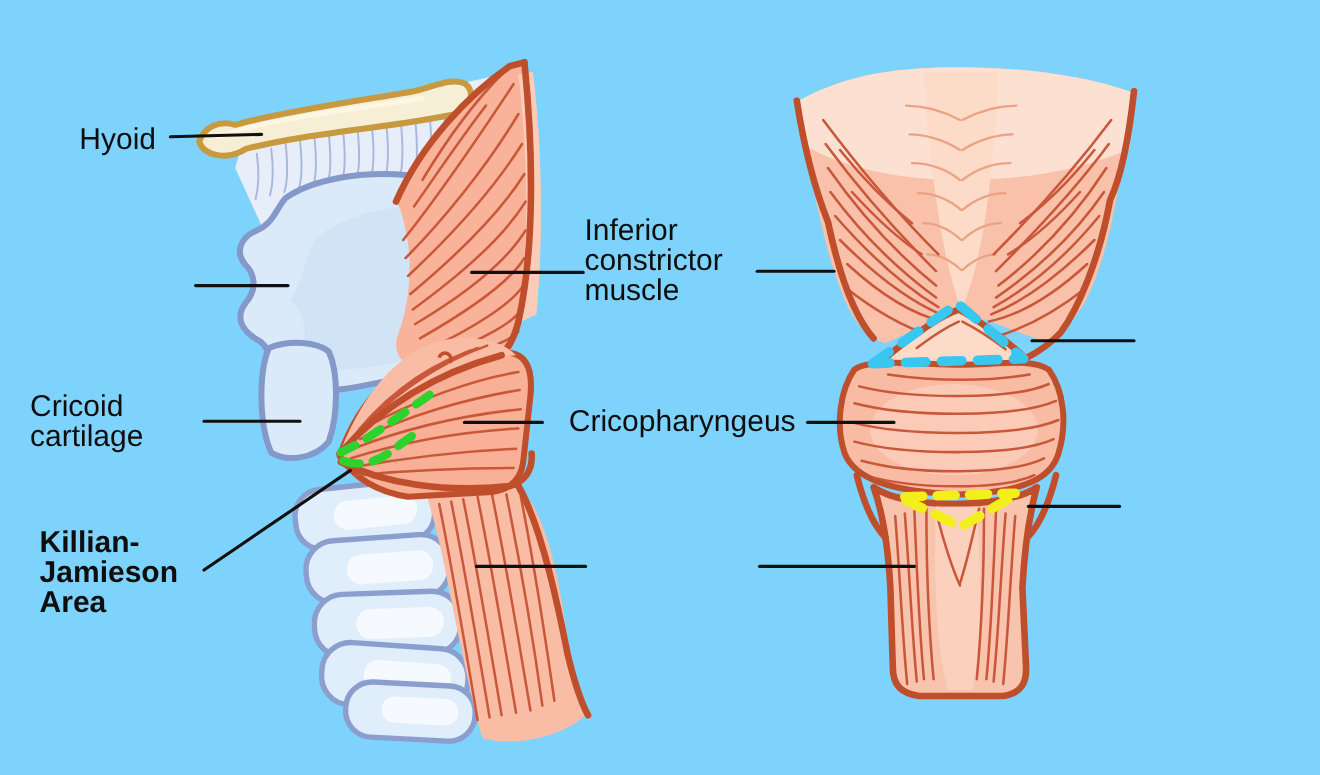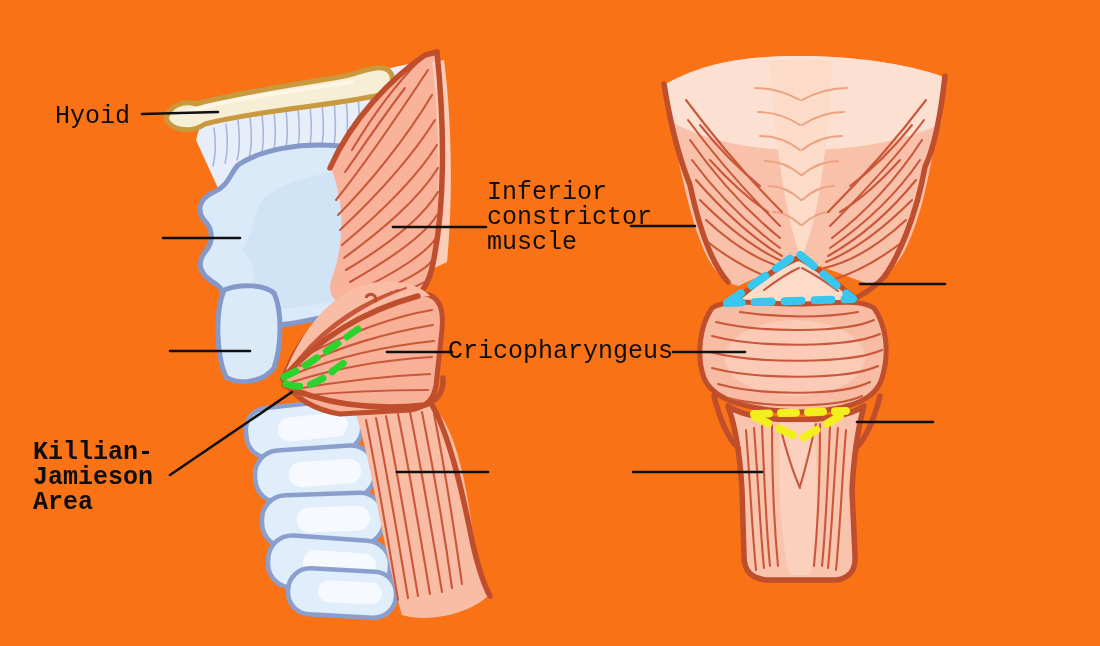--- a/index.html
+++ b/index.html
@@ -1,17 +1,17 @@
 <!DOCTYPE html>
 <html><head>
 <meta charset="utf-8">
 <style>
   html,body{margin:0;padding:0;background:#fff;}
-  .stage{position:relative;width:1100px;height:646px;background:#f97316;overflow:hidden;
-         font-family:Liberation Mono, monospace;}
+  .stage{position:relative;width:1100px;height:646px;background:#7dd3fc;overflow:hidden;
+         font-family:Liberation Sans, sans-serif;}
   .stage svg{position:absolute;left:0;top:0;}
   .lbl{position:absolute;color:#0e0e0e;font-size:25px;line-height:25px;}
   .lbl.right{text-align:right;}
   .lbl.bold{font-weight:700;}
   .leader{stroke:#101010;stroke-width:2.6;fill:none;stroke-linecap:round;}
   .fiber{stroke:#c9573a;stroke-width:2.1;fill:none;stroke-linecap:round;}
   .fiber-lt{stroke:#eba283;stroke-width:1.9;fill:none;stroke-linecap:round;}
   .outline{stroke:#bf4e2c;stroke-width:5.5;fill:none;stroke-linecap:round;}
   .stria{stroke:#a9b7dd;stroke-width:1.6;fill:none;stroke-linecap:round;}
   .dash{fill:none;stroke-linecap:round;stroke-linejoin:round;}
@@ -260,23 +260,24 @@
     <path class="leader" d="M397,472 L488,472"></path>
     <path class="leader" d="M633,472 L762,472"></path>
     <path class="leader" d="M860,284 L945,284"></path>
     <path class="leader" d="M857,422 L933,422"></path>
   </g>
 </svg>
 
   <div class="lbl right" style="left:30px;top:104px;width:100px;">Hyoid</div>
 
 
+  <div class="lbl" style="left:25px;top:327px;width:148px;">Cricoid cartilage</div>
 
   <div class="lbl bold" style="left:33px;top:440px;width:135px;">Killian-Jamieson Area</div>
 
   <div class="lbl" style="left:487px;top:180px;width:140px;">Inferior constrictor muscle</div>
 
-  <div class="lbl" style="left:448px;top:339px;width:204px;">Cricopharyngeus</div>
+  <div class="lbl" style="left:474px;top:339px;width:204px;">Cricopharyngeus</div>
 
 
 
 
 </div>
 
 </body></html>

